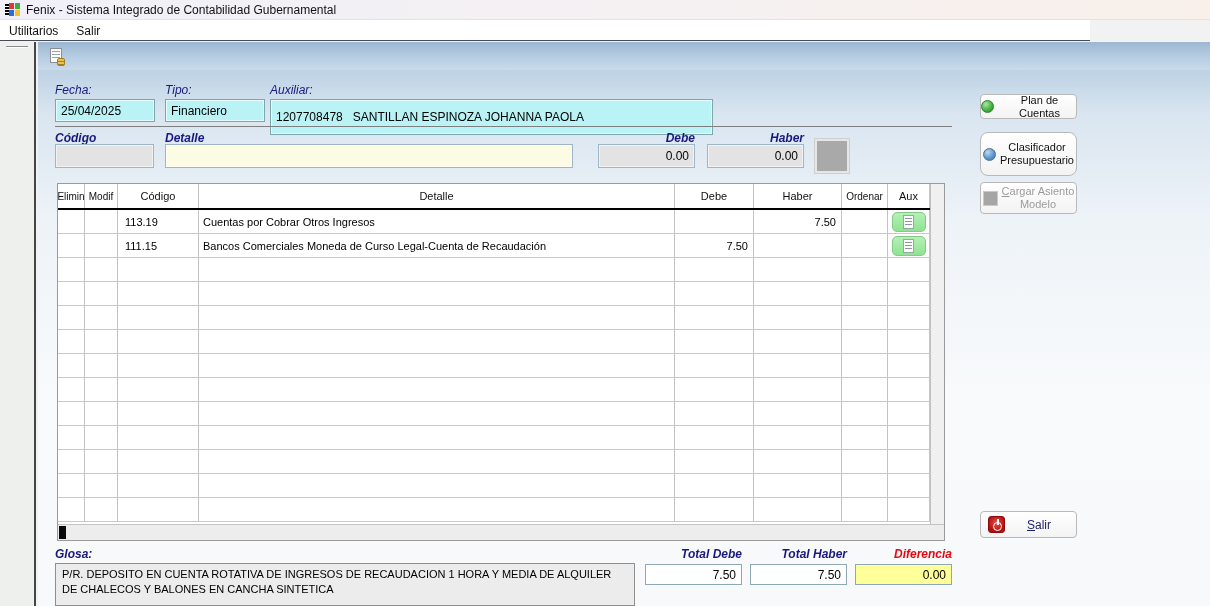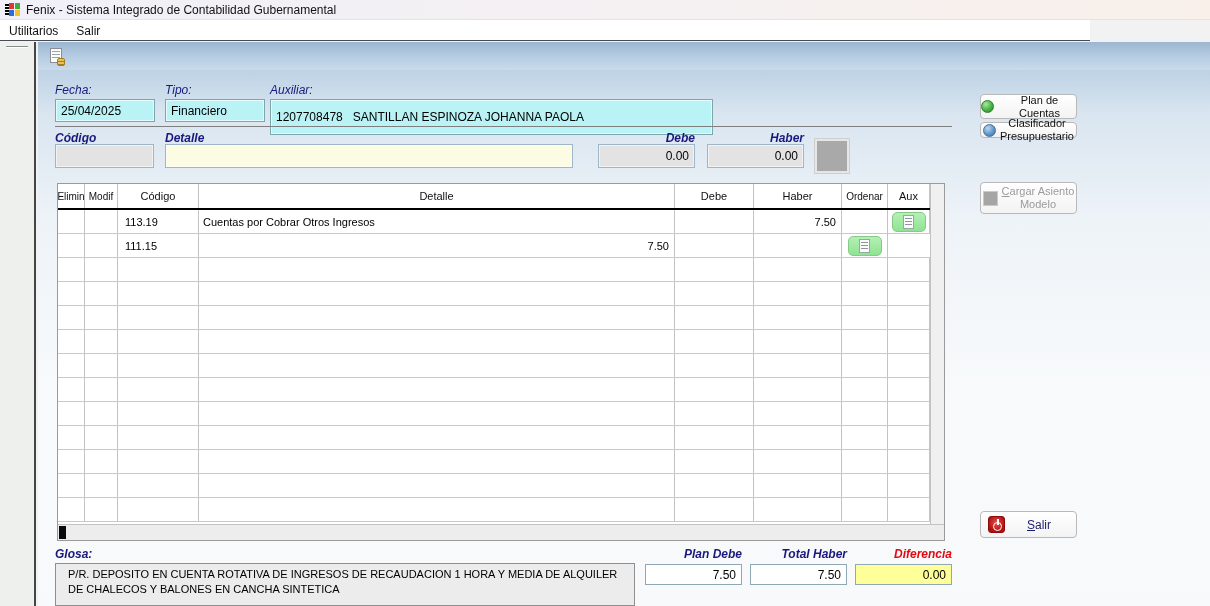--- a/index.html
+++ b/index.html
@@ -99,21 +99,21 @@
   .auxdoc:before { content:""; position:absolute; left:1px; top:2px; width:7px; height:9px;
     background:repeating-linear-gradient(180deg,#8d979e 0 1px,transparent 1px 3px); }
   .vscroll { position:absolute; right:0; top:0; width:14px; height:340px; background:#f0f0f0;
     border-left:1px solid #c3c3c3; }
   .hscroll { position:absolute; left:0; bottom:0; width:886px; height:16px; background:#ededed;
     border-top:1px solid #c3c3c3; }
   .hthumb { position:absolute; left:1px; top:1px; width:7px; height:13px; background:#0a0a0a; }
 
   
   .glosa-box { position:absolute; left:55px; top:563px; width:580px; height:43px; background:#ececec;
-    border:1px solid #8f8f8f; font-size:11px; padding:3px 12px; line-height:1.35; color:#000; overflow:hidden; }
+    border:1px solid #8f8f8f; font-size:11px; padding:3px 6px; line-height:1.35; color:#000; overflow:hidden; }
 </style>
 </head>
 <body>
 
 <div id="root">
 
   <div class="titlebar">
     <span class="app-icon">
       <span class="bars"></span>
       <span class="flag">
@@ -169,21 +169,21 @@
   <span class="lbl b r" style="left:707px; top:131px; width:97px;">Haber</span>
   <div class="field gray num" style="left:707px; top:144px; width:97px; height:24px;">0.00</div>
 
   <div class="grayblock"></div>
 
   <div class="sbtn" style="left:980px; top:94px; width:97px; height:25px;gap:9px;">
     <span class="ball green"></span>
     <span class="txt">Plan de Cuentas</span>
   </div>
 
-  <div class="sbtn" style="left:980px; top:122px; width:97px; height:16px;">
+  <div class="sbtn" style="left:980px; top:132px; width:97px; height:44px;border-radius:8px;">
     <span class="ball blue"></span>
     <span class="txt">
       <span style="display:block;">Clasificador</span>
       <span style="display:block;">Presupuestario</span>
     </span>
   </div>
 
   <div class="sbtn disabled" style="left:980px; top:182px; width:97px; height:32px;">
     <span class="sq gray"></span>
     <span class="txt">
@@ -221,20 +221,21 @@
             <div class="c-aux">
               <div class="auxbtn">
                 <div class="auxdoc"></div>
               </div>
             </div>
           </div>
           <div class="grow gdata">
             <div></div>
             <div></div>
             <div class="c-codigo">111.15</div>
+            <div class="c-detalle">Bancos Comerciales Moneda de Curso Legal-Cuenta de Recaudación</div>
             <div class="c-num">7.50</div>
             <div class="c-num"></div>
             <div></div>
             <div class="c-aux">
               <div class="auxbtn">
                 <div class="auxdoc"></div>
               </div>
             </div>
           </div>
           <div class="grow gdata">
@@ -351,21 +352,21 @@
     </div>
     <div class="vscroll"></div>
     <div class="hscroll">
       <div class="hthumb"></div>
     </div>
   </div>
 
   <span class="lbl b" style="left:55px; top:547px;">Glosa:</span>
   <div class="glosa-box">P/R. DEPOSITO EN CUENTA ROTATIVA DE INGRESOS DE RECAUDACION  1 HORA Y MEDIA DE ALQUILER DE CHALECOS Y BALONES EN CANCHA SINTETICA</div>
 
-  <span class="lbl b r" style="left:645px; top:547px; width:97px;">Plan Debe</span>
+  <span class="lbl b r" style="left:645px; top:547px; width:97px;">Total Debe</span>
   <div class="field white num" style="left:645px; top:564px; width:97px; height:21px;">7.50</div>
 
   <span class="lbl b r" style="left:750px; top:547px; width:97px;">Total Haber</span>
   <div class="field white num" style="left:750px; top:564px; width:97px; height:21px;">7.50</div>
 
   <span class="lbl red r" style="left:855px; top:547px; width:97px;">Diferencia</span>
   <div class="field dif num" style="left:855px; top:564px; width:97px; height:21px;">0.00</div>
 
 </div>
 

